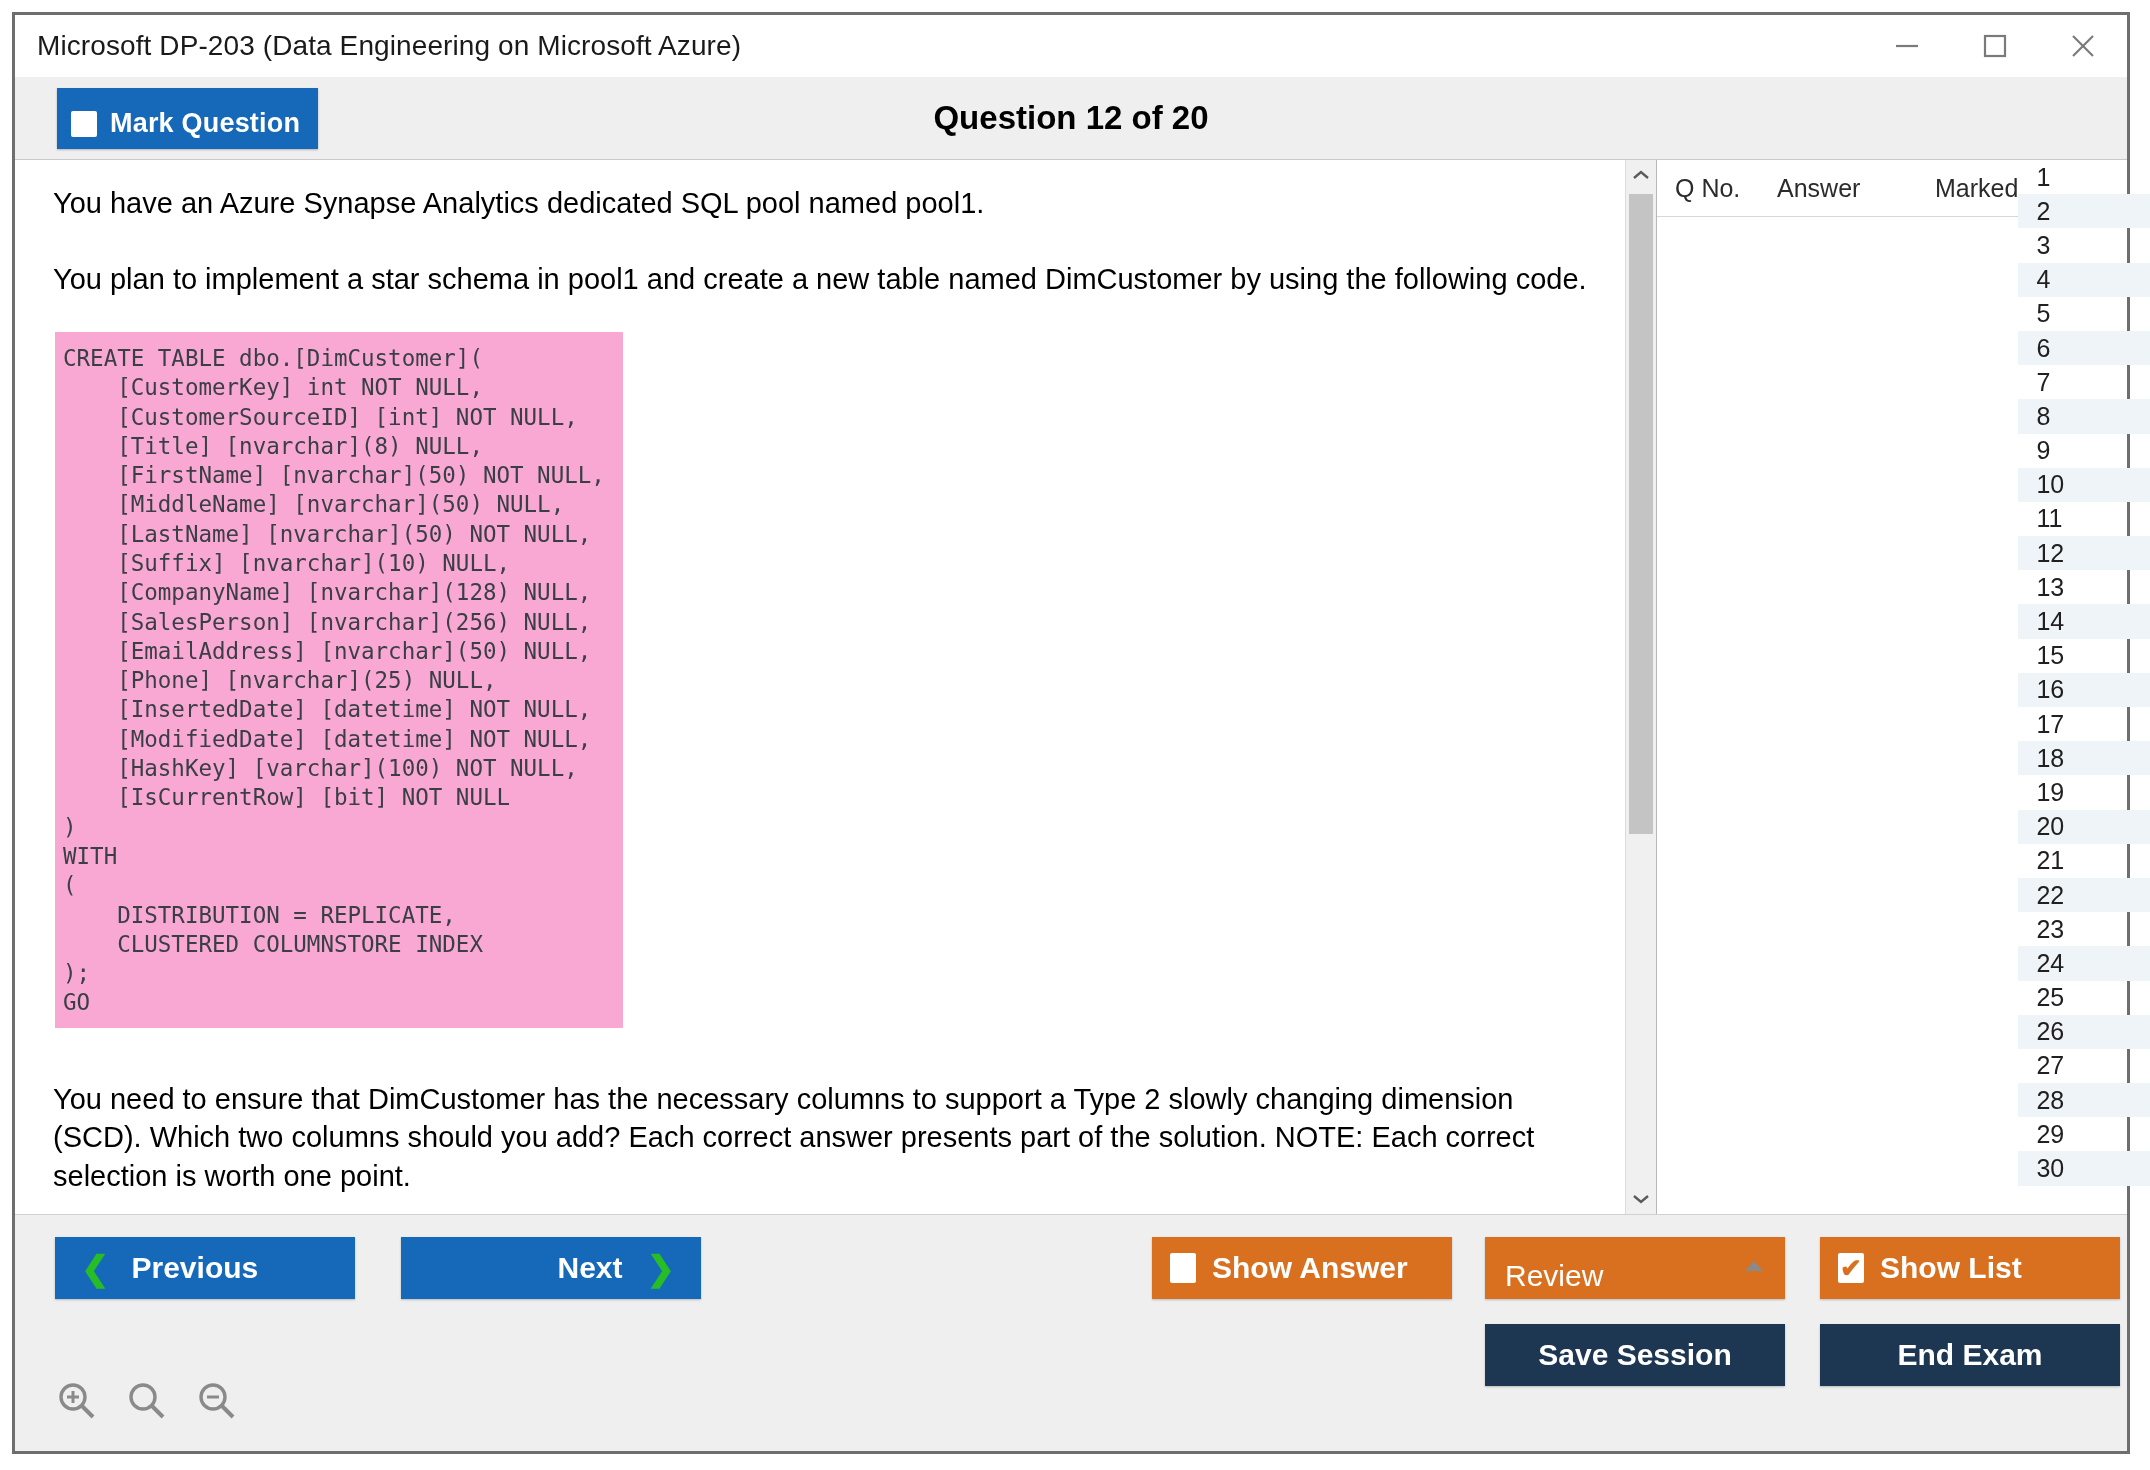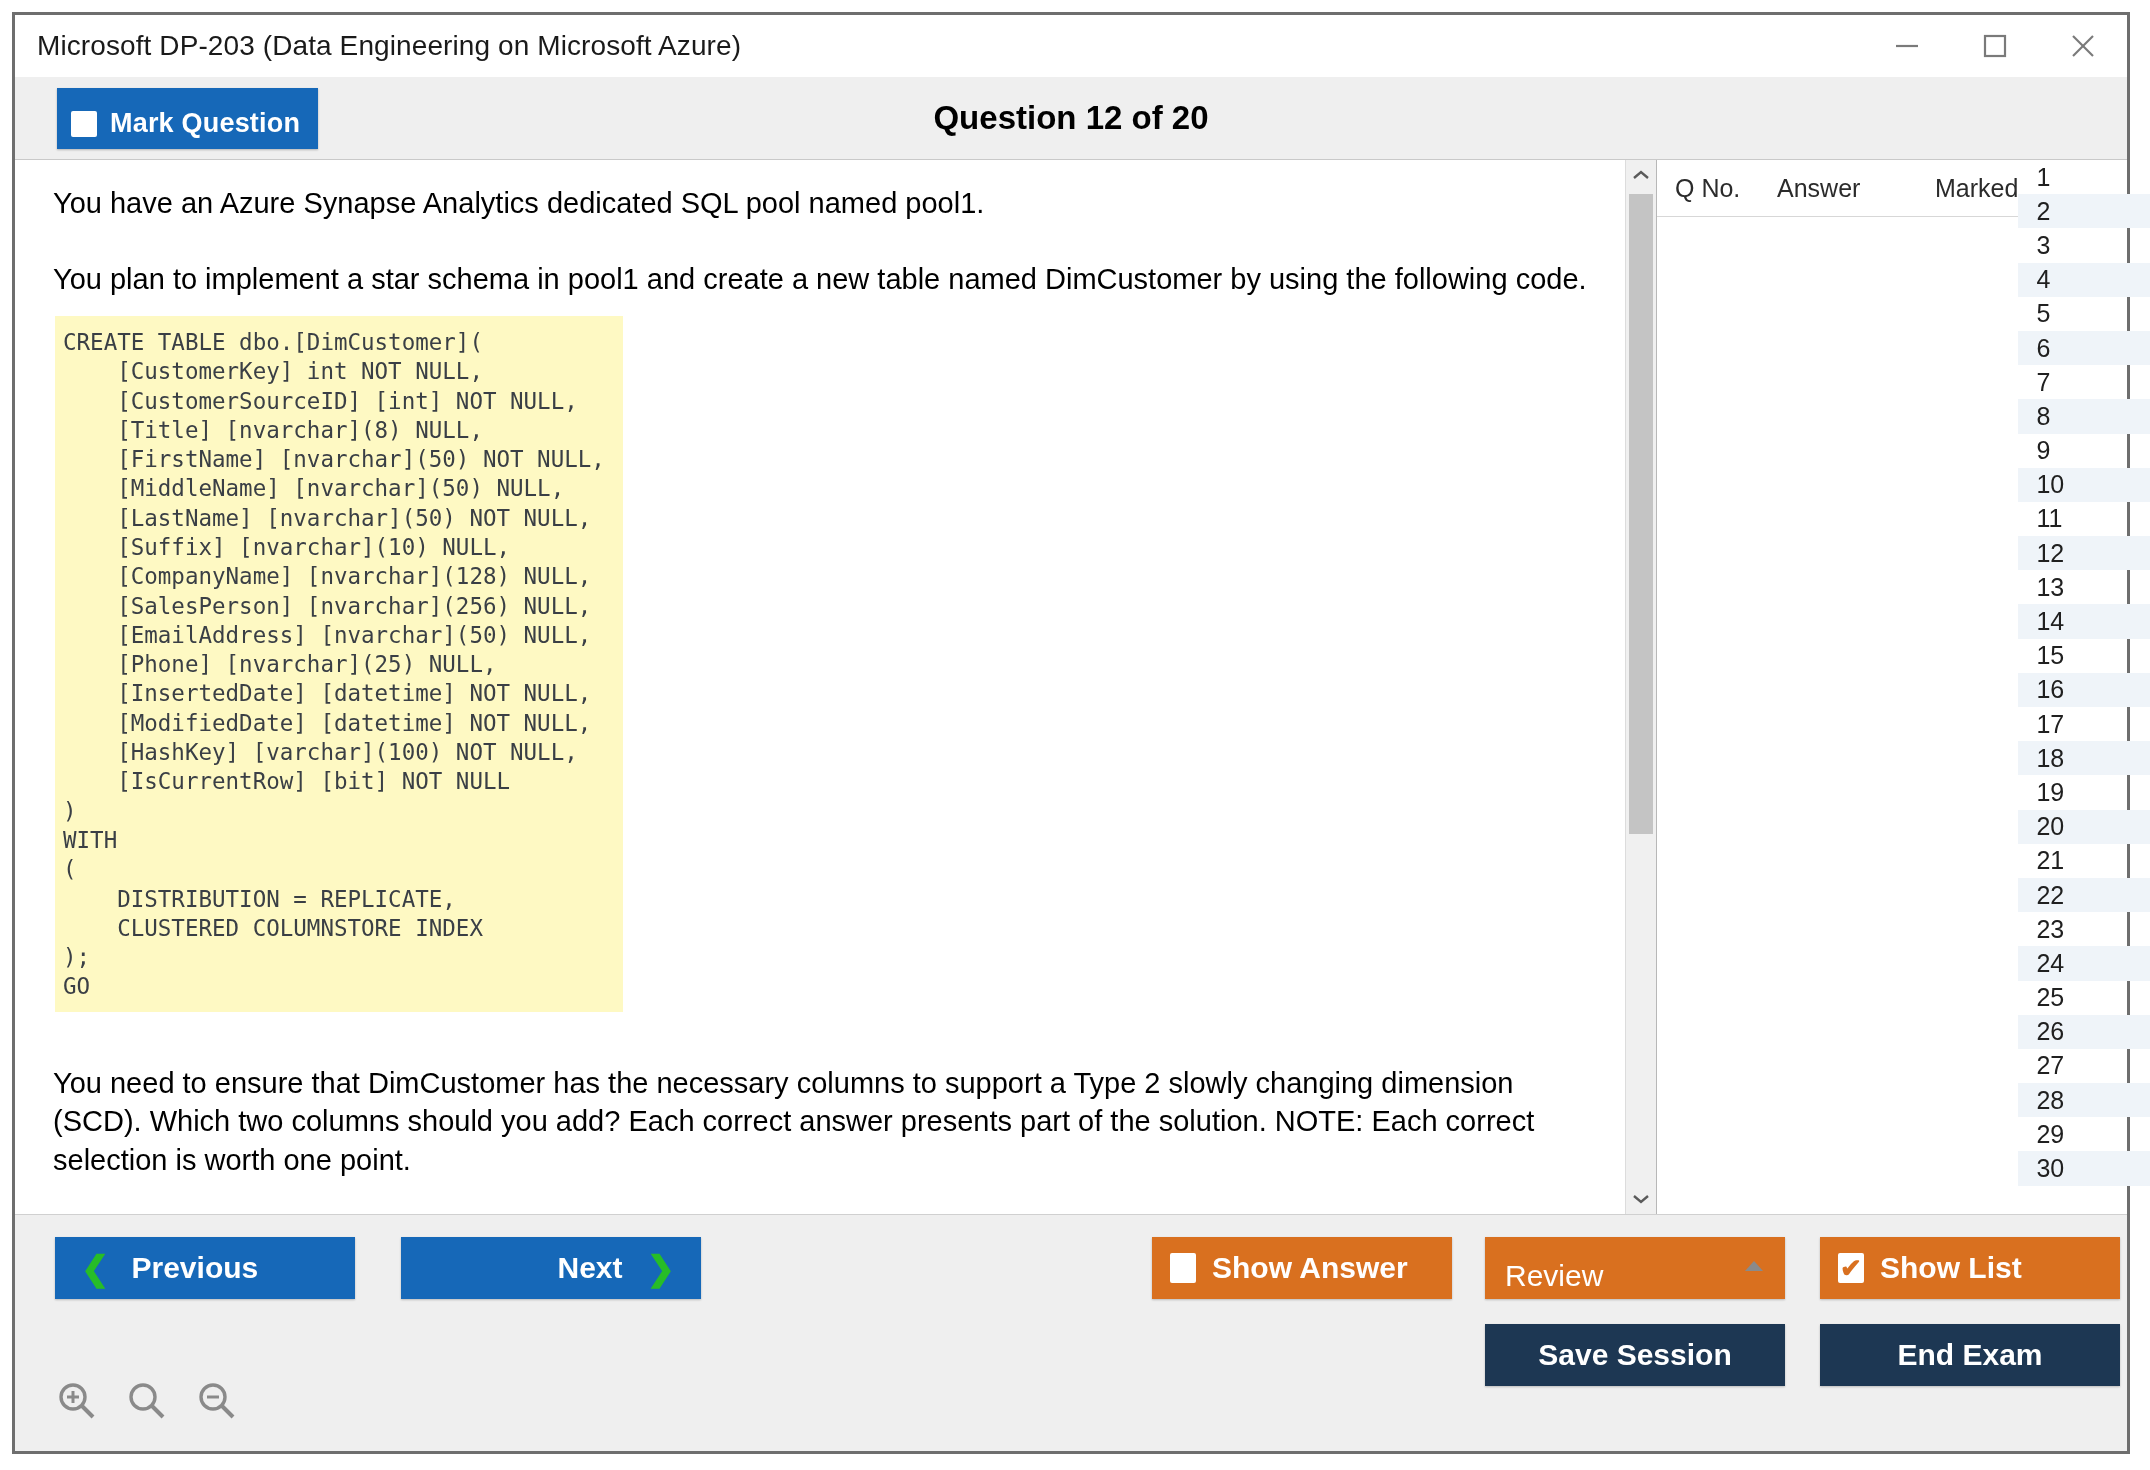--- a/index.html
+++ b/index.html
@@ -77,23 +77,23 @@
   .qpane{
     flex:1 1 auto;position:relative;
     background:#ffffff;overflow:hidden;
     min-width:0;
   }
   .qcontent{padding:26px 34px 0 38px;}
   .qpara{
     font-size:29px;color:#000000;line-height:1.24;
     margin:0 0 40px 0;
   }
-  .qpara.tight{margin-bottom:0;}
+  .qpara.tight{margin-bottom:16px;}
   .codeblock{
-    background:#fef9c3;
+    background:#f9a8d4;
     font-family:"DejaVu Sans Mono",monospace;
     font-size:22.5px;
     line-height:29.3px;
     color:#3a3f45;
     white-space:pre;
     padding:12px 0 10px 8px;
     margin:18px 0 0 2px;
     display:inline-block;
     min-width:560px;
   }

